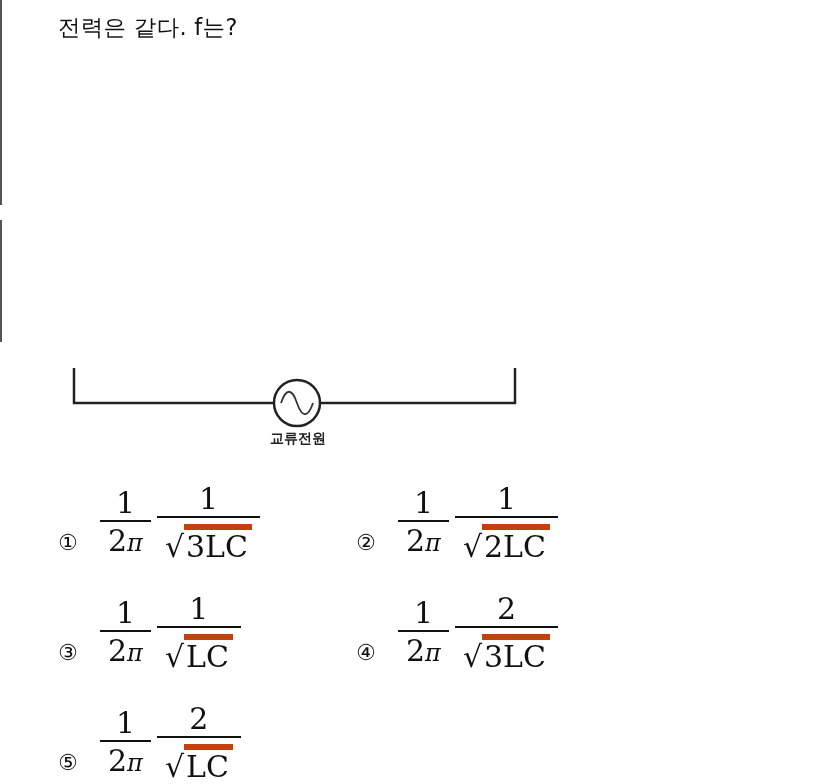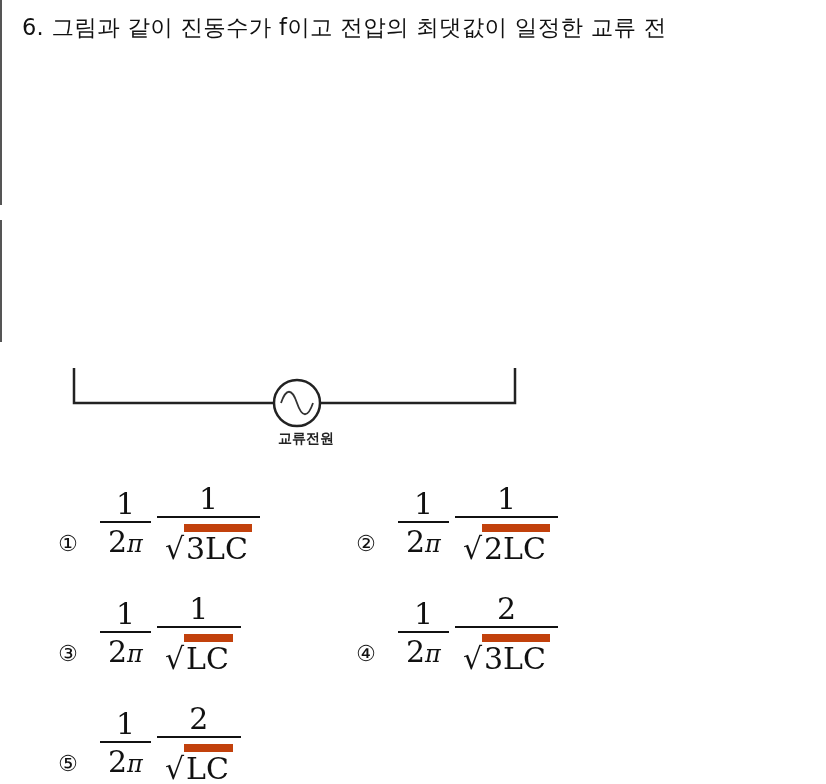--- a/index.html
+++ b/index.html
@@ -9,42 +9,42 @@
   }
   .edge-line { position: absolute; left: 0; width: 2px; background: #555; }
   .question {
     position: absolute; left: 22px; top: 12px; width: 790px;
     font-size: 22.5px; line-height: 31px; letter-spacing: 0.3px;
   }
   .q-line { white-space: nowrap; }
   .q-line.indent { padding-left: 36px; }
   .circuit { position: absolute; left: 0; top: 360px; }
   .circuit-label {
-    position: absolute; left: 262px; top: 430px; width: 72px; text-align: right;
+    position: absolute; left: 262px; top: 430px; width: 72px; text-align: center;
     font-size: 14px; font-weight: bold; color: #222;
   }
   .option { position: absolute; display: flex; align-items: center; }
   .opt-num { font-size: 22px; width: 42px; font-family: "DejaVu Sans", sans-serif; }
   .frac { display: inline-flex; flex-direction: column; align-items: center; margin-right: 6px;
           font-family: "DejaVu Serif", serif; font-size: 30px; line-height: 34px; }
   .frac .num { padding: 0 10px; }
   .frac .den { border-top: 2px solid #111; padding: 2px 8px 0; }
   .pi { font-style: italic; font-size: 24px; }
   .sqrt { display: inline-flex; align-items: flex-end; }
   .sqrt .rad { font-size: 30px; }
-  .sqrt .rad-body { border-top: 8px solid #c2410c; padding: 0 4px 0 2px; margin-top: 4px; }
+  .sqrt .rad-body { border-top: 6px solid #c2410c; padding: 0 4px 0 2px; margin-top: 4px; }
 </style>
 </head>
 <body>
 
 <div class="edge-line" style="top:0; height:205px;"></div>
 <div class="edge-line" style="top:220px; height:122px;"></div>
 
 <div class="question">
-  <div class="q-line"><span>6.</span> <span>그림과 같이 진동수가 f이고 전압의 최댓값이 일정한 교류 전</span></div>
+  <div class="q-line indent">전력은 같다. f는?</div>
 </div>
 
 <svg class="circuit" width="826" height="70" viewBox="0 360 826 70">
   <path d="M74 368 V403 H274 M320 403 H515 V368" stroke="#222" stroke-width="2.5" fill="none"></path>
   <g>
     <circle cx="297" cy="403" r="23" stroke="#222" stroke-width="2.5" fill="#fff"></circle>
     <path d="M281 403 C286 388, 292 388, 297 403 S308 418, 313 403" stroke="#333" stroke-width="1.8" fill="none"></path>
   </g>
 </svg>
 <div class="circuit-label">교류전원</div>

